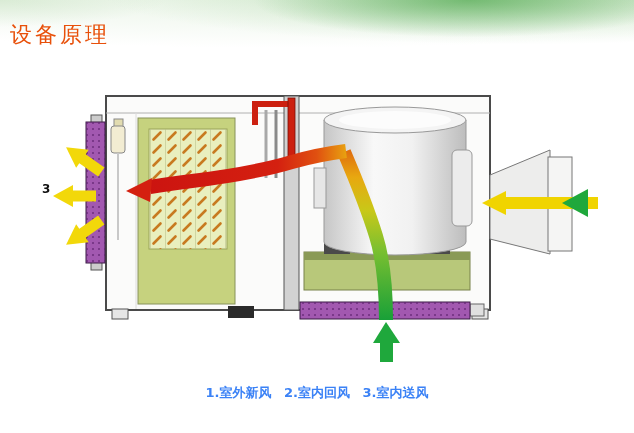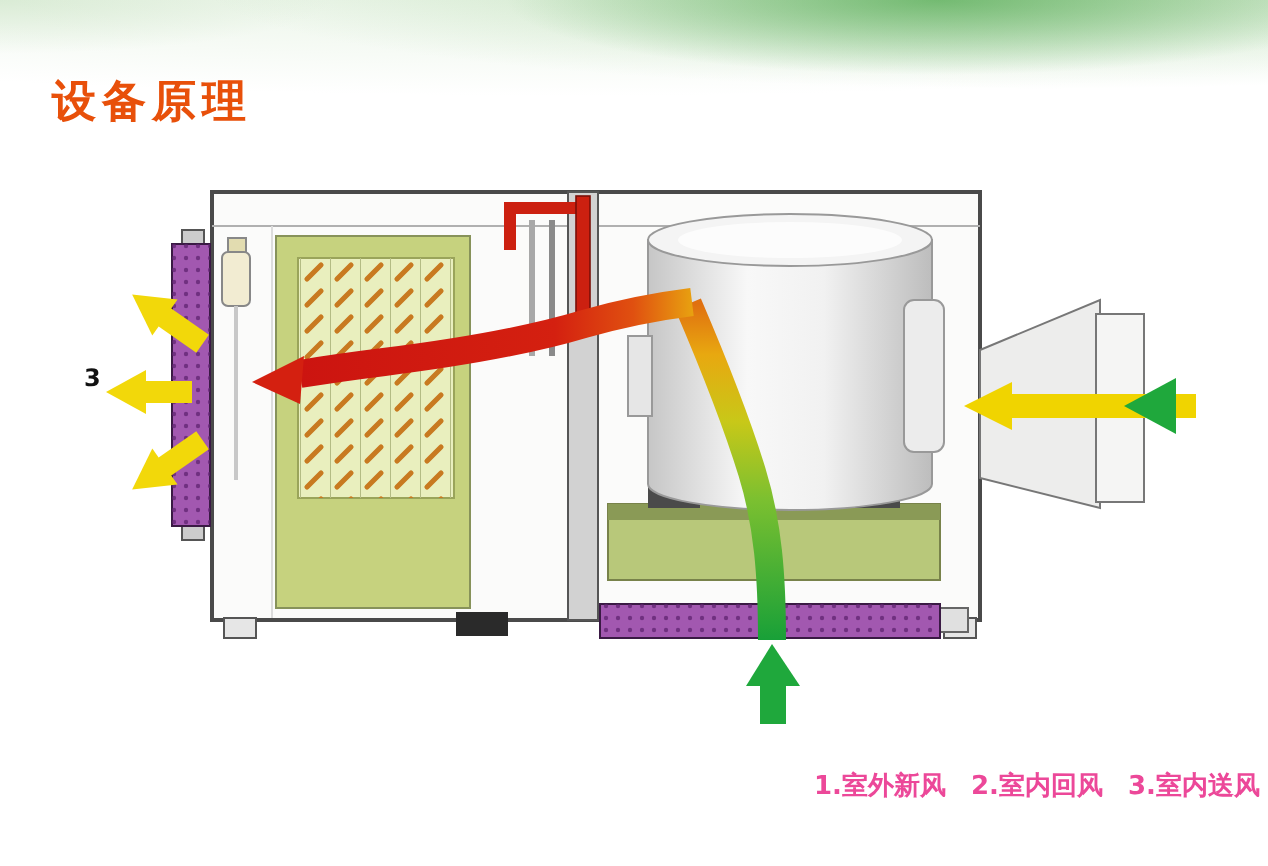--- a/index.html
+++ b/index.html
@@ -13,28 +13,28 @@
   .header-deco{
     position:absolute;left:0;top:0;width:634px;height:92px;
     background:
       radial-gradient(ellipse 300px 52px at 74% 0%, rgba(62,160,62,0.62), rgba(62,160,62,0) 72%),
       radial-gradient(ellipse 560px 70px at 82% -8px, rgba(140,200,130,0.45), rgba(140,200,130,0) 75%),
       radial-gradient(ellipse 900px 110px at 45% -40px, rgba(190,222,182,0.55), rgba(255,255,255,0) 80%),
       radial-gradient(ellipse 220px 36px at 0% 0%, rgba(170,210,160,0.35), rgba(255,255,255,0) 75%);
     pointer-events:none;
   }
   h1.title{
-    position:absolute;left:10px;top:20px;margin:16px;
-    font-size:22px;font-weight:bold;letter-spacing:3px;
+    position:absolute;left:10px;top:20px;margin:0;
+    font-size:22px;font-weight:normal;letter-spacing:3px;
     color:#e8500a;
   }
   svg.diagram{position:absolute;left:0;top:0;}
   .caption{
     position:absolute;left:0;right:0;top:384px;
-    text-align:right;font-size:13px;font-weight:700;color:#ec4899;
+    text-align:center;font-size:13px;font-weight:700;color:#3b82f6;
   }
   .caption span{margin:0 4px;}
 </style>
 </head>
 <body>
 
 <div class="stage">
 
   <div class="header-deco"></div>
 

